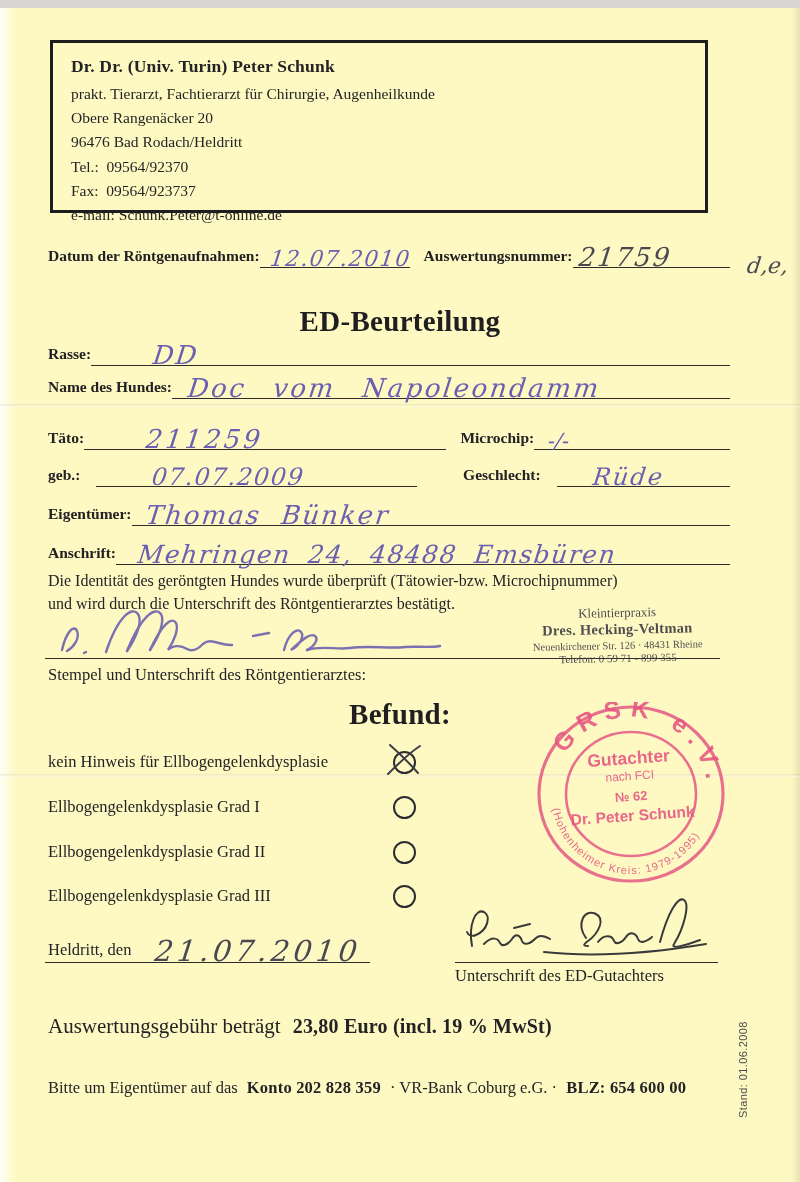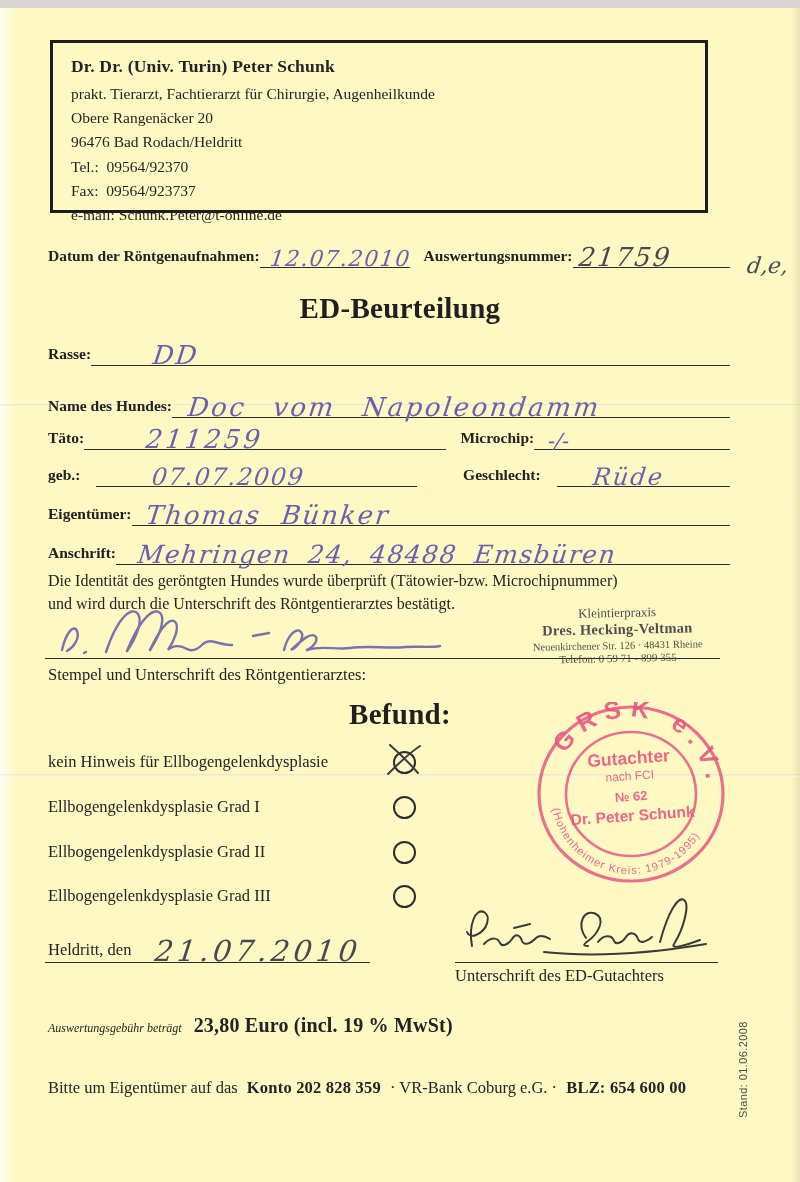--- a/index.html
+++ b/index.html
@@ -25,21 +25,21 @@
   .flabel{font-weight:bold;font-size:15.5px;white-space:nowrap;padding-bottom:3px;color:#222124;}
   .uline{flex:1;border-bottom:1.6px solid #2d2c2a;position:relative;height:100%;}
   .uline.fix{flex:0 0 auto;}
   .gap{flex:0 0 14px;}
   .hw{font-family:"DejaVu Serif", serif;font-style:italic;display:inline-block;transform:skewX(-7deg);white-space:nowrap;line-height:1;}
   .ink-blue{color:#6a5fb0;}
   .ink-dark{color:#4a4850;}
   .uline .hw{position:absolute;bottom:-3px;}
 
   .title{position:absolute;left:0;right:0;text-align:center;font-size:29px;font-weight:bold;letter-spacing:.3px;color:#1f1f22;}
-  .t-main{top:284px;}
+  .t-main{top:297px;}
   .t-befund{top:690px;text-align:center;}
 
   .idnote{position:absolute;left:48px;top:562px;font-size:16px;line-height:22.5px;color:#232326;}
 
   .sigline{position:absolute;left:45px;width:675px;top:650px;border-top:1.6px solid #2c2b29;}
   .caption{position:absolute;font-size:16.5px;color:#232326;}
 
   .praxis{position:absolute;left:500px;top:597px;width:235px;text-align:center;color:#413f46;transform:rotate(-1.2deg);opacity:.93;font-family:"Liberation Serif",serif;}
   .praxis .p1{font-size:13px;}
   .praxis .p2{font-size:14.5px;font-weight:bold;letter-spacing:.3px;}
@@ -54,21 +54,21 @@
   .grsk{position:absolute;left:533px;top:694px;width:196px;height:184px;opacity:.9;}
 
   .closing-l{position:absolute;left:45px;top:916px;width:325px;height:38px;border-bottom:1.7px solid #2c2b29;}
   .closing-l .caption-inline{position:absolute;left:3px;bottom:2px;font-size:16.5px;}
   .closing-l .hw{position:absolute;left:110px;bottom:-4px;}
   .closing-r{position:absolute;left:455px;top:916px;width:263px;height:38px;border-bottom:1.7px solid #2c2b29;}
   .sig-vet{position:absolute;left:48px;top:590px;width:420px;height:64px;}
   .sig-gut{position:absolute;left:448px;top:886px;width:272px;height:68px;}
 
   .fee{position:absolute;left:48px;top:1006px;display:flex;align-items:baseline;}
-  .fee .f1{font-size:12px;font-style:italic;}
+  .fee .f1{font-size:21px;}
   .fee .f2{font-size:20px;font-weight:bold;margin-left:12px;letter-spacing:.2px;}
 
   .bank{position:absolute;left:48px;top:1070px;font-size:16.5px;white-space:nowrap;}
   .bank b{letter-spacing:.2px;}
   .bank .sep{margin:0 5px;}
 
   .sidenote{position:absolute;left:737px;top:1000px;height:110px;writing-mode:vertical-rl;transform:rotate(180deg);font-family:"Liberation Sans",sans-serif;font-size:11px;color:#4b4b4d;letter-spacing:.4px;}
 </style>
 </head>
 <body>
@@ -106,21 +106,21 @@
 
   <div class="title t-main">ED-Beurteilung</div>
 
   <div class="frow" style="top:328px;height:30px;">
     <span class="flabel">Rasse:</span>
     <span class="uline">
       <span class="hw ink-blue" style="left:62px;font-size:26px;letter-spacing:2px;">DD</span>
     </span>
   </div>
 
-  <div class="frow" style="top:379px;height:31px;">
+  <div class="frow" style="top:360px;height:31px;">
     <span class="flabel">Name des Hundes:</span>
     <span class="uline">
       <span class="hw ink-blue" style="left:16px;font-size:26px;letter-spacing:2.5px;word-spacing:16px;">Doc vom Napoleondamm</span>
     </span>
   </div>
 
   <div class="frow" style="top:411px;height:31px;">
     <span class="flabel">Täto:</span>
     <span class="uline" style="flex:1.85;">
       <span class="hw ink-blue" style="left:62px;font-size:26px;letter-spacing:3px;">211259</span>

